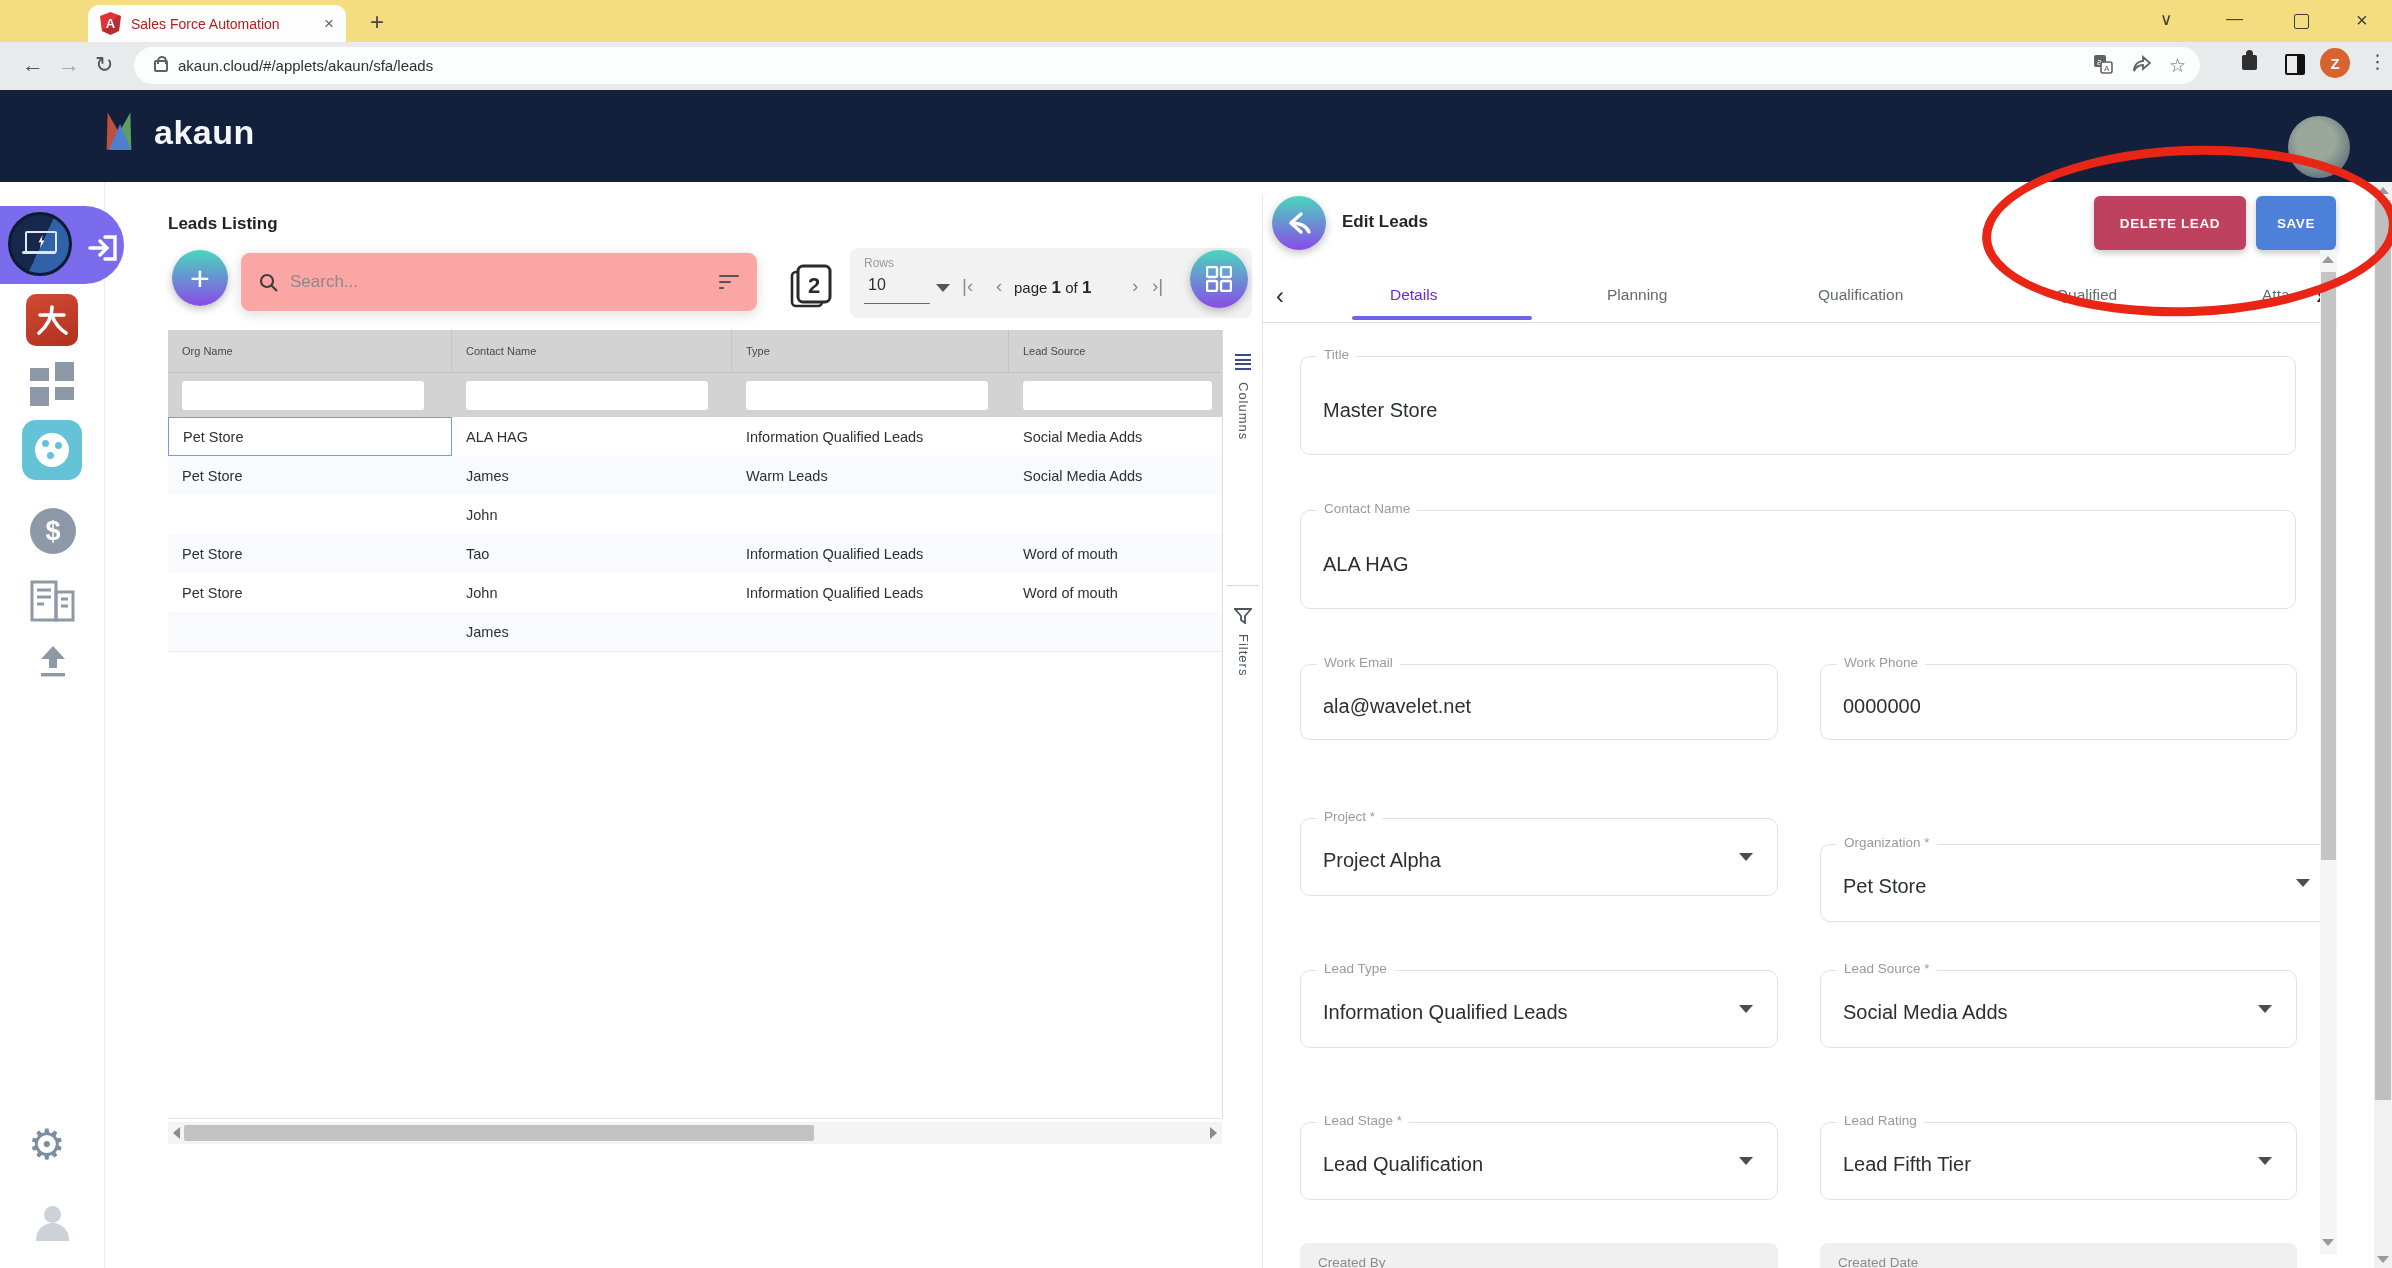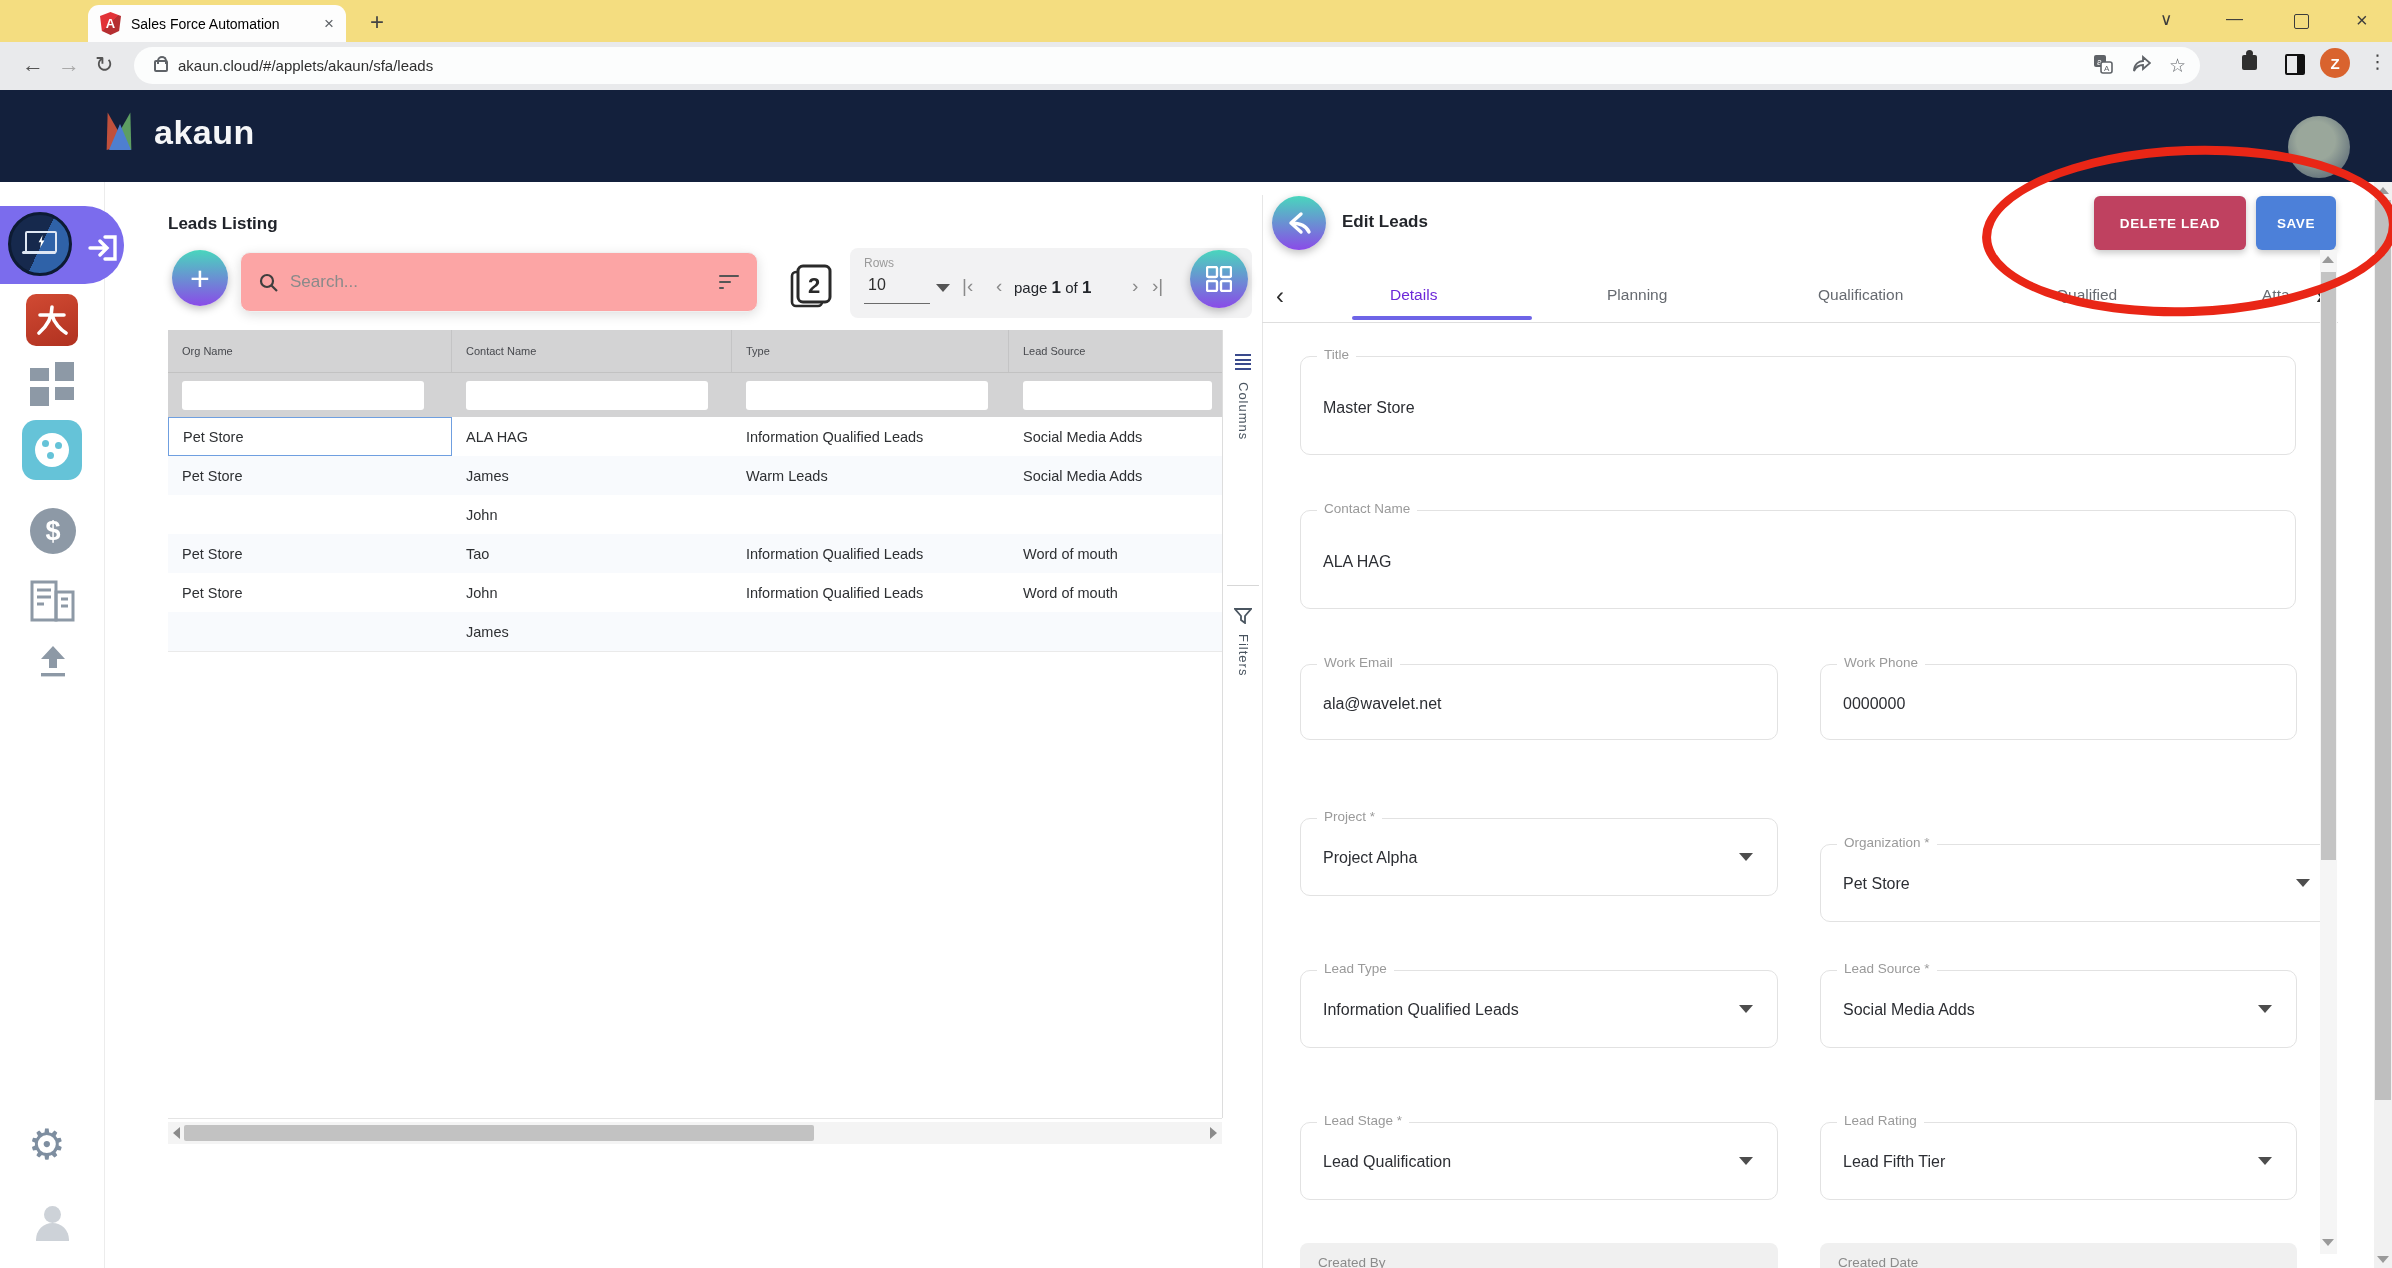--- a/index.html
+++ b/index.html
@@ -7,21 +7,21 @@
           font-family:"Liberation Sans", sans-serif; -webkit-font-smoothing:antialiased;}
   .abs{position:absolute;}
 
   
   .tabstrip{left:0;top:0;width:2392px;height:42px;background:#f4dd80;}
   .tab{left:88px;top:5px;width:258px;height:37px;background:#fdfdfd;border-radius:11px 11px 0 0;
        display:flex;align-items:center;gap:10px;padding:0 12px;box-sizing:border-box;}
   .ng-shield{width:21px;height:23px;background:linear-gradient(135deg,#e23237 50%,#b52e31 50%);
        clip-path:polygon(50% 0,100% 17%,91% 83%,50% 100%,9% 83%,0 17%);
        color:#fff;font-size:13px;font-weight:bold;display:flex;align-items:center;justify-content:center;}
-  .tab-title{font-size:14px;color:#000000;white-space:nowrap;flex:1;}
+  .tab-title{font-size:14px;color:#b91c1c;white-space:nowrap;flex:1;}
   .tab-close{font-size:17px;color:#5f6368;line-height:1;}
   .newtab{left:370px;top:8px;font-size:24px;color:#444;}
   .winctl{top:9px;font-size:17px;color:#3c3c3c;}
   .restore-box{left:2294px;top:14px;width:13px;height:13px;border:1.6px solid #3c3c3c;border-radius:2px;}
   .toolbar{left:0;top:42px;width:2392px;height:48px;background:#e9eaec;}
   .navg{top:52px;font-size:22px;color:#555;}
   .omnibox{left:134px;top:47px;width:2066px;height:37px;background:#fcfdfd;border-radius:19px;
            display:flex;align-items:center;box-sizing:border-box;padding:0 14px;}
   .lock{width:10px;height:8px;border:2px solid #5f6368;border-radius:2px;position:relative;margin:0 10px 0 6px;}
   .lock:before{content:"";position:absolute;left:1px;top:-6px;width:6px;height:6px;border:2px solid #5f6368;
@@ -136,21 +136,21 @@
       transform:rotate(-2deg);pointer-events:none;z-index:60;}
   .tabs-chev{top:282px;font-size:24px;color:#2d2d2d;}
   .edtab{position:absolute;top:286px;font-size:15.5px;color:#666a70;}
   .edtab.active{color:#6d28d9;}
   .tab-underline{left:1352px;top:316px;width:180px;height:4px;background:#6e64e7;border-radius:2px;}
   .tabs-div{left:1262px;top:322px;width:1076px;height:1px;background:#dedede;}
 
   
   .field{position:absolute;border:1.6px solid #e2e2e2;border-radius:10px;background:#fff;box-sizing:border-box;}
   .flabel{position:absolute;top:-10px;left:16px;background:#fff;padding:0 7px;font-size:13.5px;color:#9a9a9a;white-space:nowrap;}
-  .fvalue{position:absolute;left:22px;font-size:16px;color:#2c2e33;white-space:nowrap;}
+  .fvalue{position:absolute;left:22px;font-size:20px;color:#2c2e33;white-space:nowrap;}
   .tall .fvalue{top:42px;} .short .fvalue{top:30px;}
   .caret{position:absolute;right:24px;top:34px;width:0;height:0;border-left:7px solid transparent;border-right:7px solid transparent;border-top:8px solid #4d4d4d;}
   .filled{position:absolute;background:#f0f0f0;border-radius:8px;}
   .filled .flabel2{position:absolute;left:18px;top:12px;font-size:13.5px;color:#8b8b8b;}
 
   
   .in-sb{left:2320px;top:250px;width:17px;height:1004px;background:#f5f5f5;}
   .in-thumb{left:2321px;top:272px;width:15px;height:588px;background:#c4c4c4;}
   .out-sb{left:2374px;top:182px;width:18px;height:1086px;background:#f1f1f1;}
   .out-thumb{left:2375px;top:200px;width:16px;height:900px;background:#bfbfbf;}

